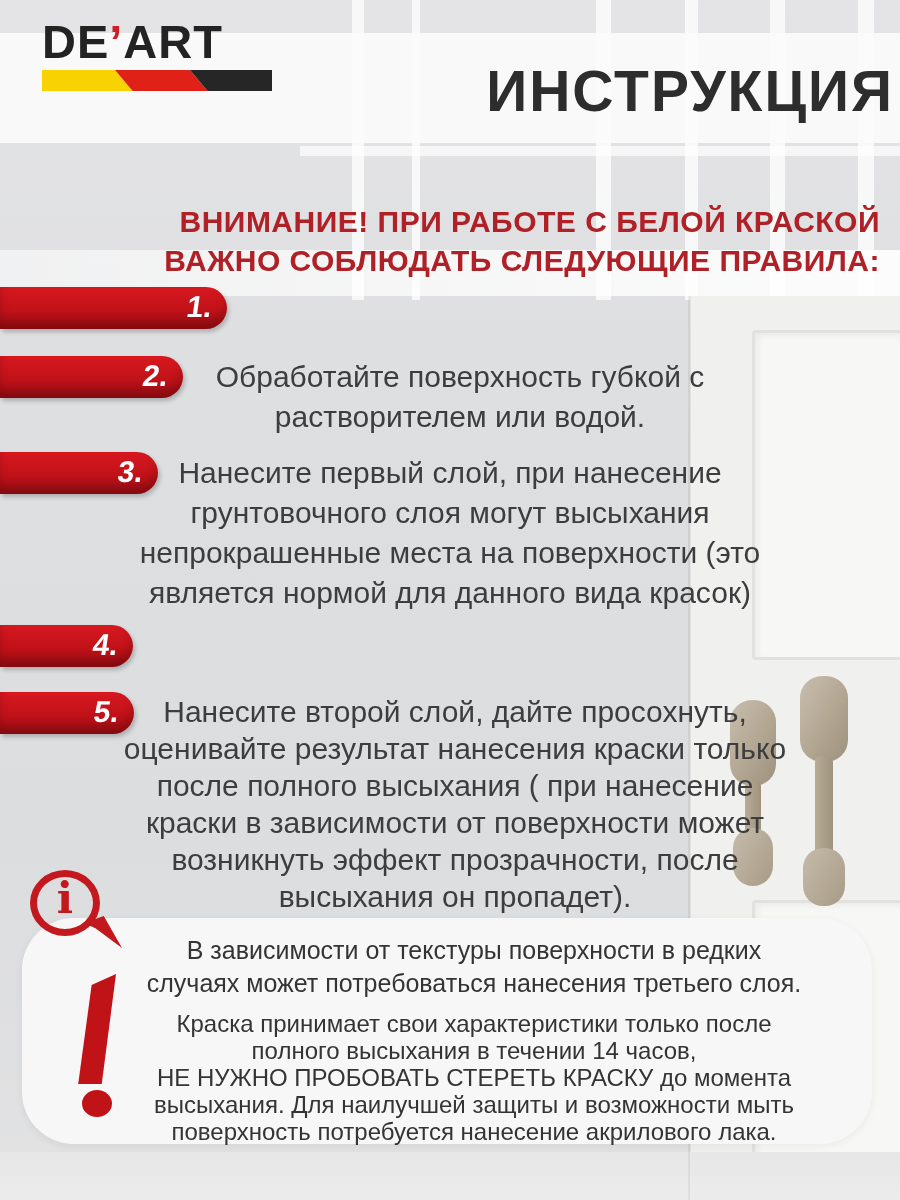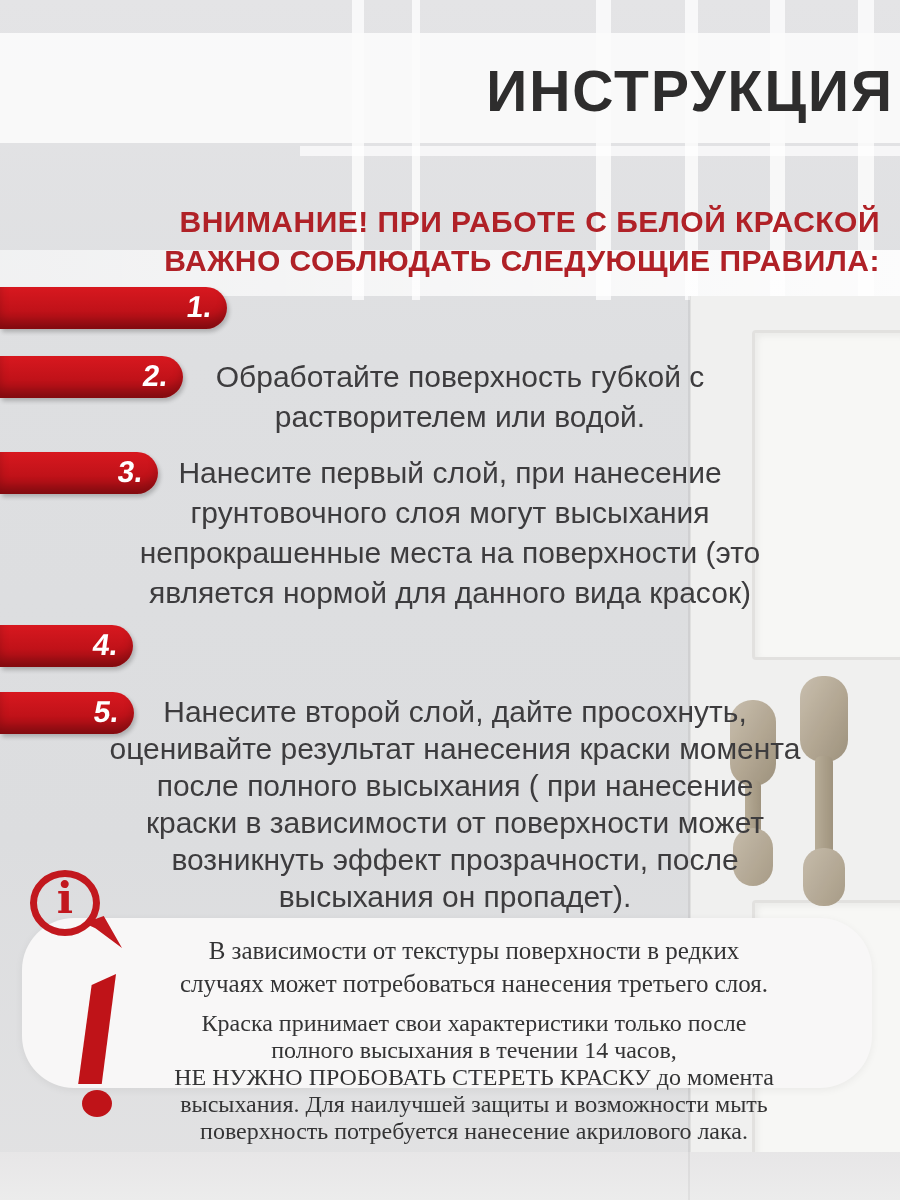--- a/index.html
+++ b/index.html
@@ -81,22 +81,22 @@
   
   .info-bubble { position:absolute; left:30px; top:870px; width:100px; height:90px; z-index:5; }
   .bubble-ring { position:absolute; left:0; top:0; width:70px; height:66px;
     border:7px solid #c2181e; border-radius:50%; }
   .bubble-tail { position:absolute; left:54px; top:46px; width:38px; height:32px;
     background:#c2181e; clip-path:polygon(0 22%, 52% 0, 100% 100%, 30% 38%); }
   .bubble-i { position:absolute; left:0; top:3px; width:70px; text-align:center;
     font-family:"DejaVu Serif", serif; font-size:43px; font-weight:700; color:#c2181e; }
 
   
-  .card { position:absolute; left:22px; top:918px; width:850px; height:170px; z-index:4;
-    background:#f8f7f7; border-radius:52px; box-shadow:0 2px 8px rgba(0,0,0,.06);font-family:Liberation Serif, serif; }
+  .card { position:absolute; left:22px; top:918px; width:850px; height:226px; z-index:4;
+    background:#f8f7f7; border-radius:52px; box-shadow:0 2px 8px rgba(0,0,0,.06); }
   .excl-bar { position:absolute; left:52px; top:56px; width:42px; height:110px;
     background:#bf1318; clip-path:polygon(42% 10%, 100% 0, 66% 100%, 10% 100%); }
   .excl-dot { position:absolute; left:60px; top:172px; width:30px; height:27px;
     border-radius:50%; background:#bf1318; }
   .note { position:absolute; text-align:center; color:#343435; }
   .note1 { left:90px; right:36px; top:16px; font-size:25px; line-height:33px; }
   .note2 { left:84px; right:30px; top:92px; font-size:24px; line-height:27px; }
 </style>
 </head>
 <body>
@@ -122,20 +122,28 @@
   </div>
   <div class="bg-el handle h2">
     <span class="knob-top"></span>
       <span class="stem"></span>
       <span class="knob-bot"></span>
   </div>
   <div class="bg-el floor"></div>
   <div class="bg-el floor-line"></div>
 
   <div class="band"></div>
+  <div class="logo">
+    <div class="logo-text"><span>DE</span><span class="logo-apo">’</span><span>ART</span></div>
+    <div class="stripe">
+      <i class="seg-y"></i>
+      <i class="seg-r"></i>
+      <i class="seg-k"></i>
+    </div>
+  </div>
   <h1 class="title">ИНСТРУКЦИЯ</h1>
 
   <div class="warning lines">ВНИМАНИЕ! ПРИ РАБОТЕ С БЕЛОЙ КРАСКОЙ
 ВАЖНО СОБЛЮДАТЬ СЛЕДУЮЩИЕ ПРАВИЛА:</div>
 
   <div class="pill p1s">
       <span class="num">1.</span>
     </div>
 
   <div class="pill p2s">
@@ -153,21 +161,21 @@
 является нормой для данного вида красок)</div>
 
   <div class="pill p4s">
       <span class="num">4.</span>
     </div>
 
   <div class="pill p5s">
       <span class="num">5.</span>
     </div>
   <div class="step-txt lines t5s">Нанесите второй слой, дайте просохнуть,
-оценивайте результат нанесения краски момента
+оценивайте результат нанесения краски только
 после полного высыхания ( при нанесение
 краски в зависимости от поверхности может
 возникнуть эффект прозрачности, после
 высыхания он пропадет).</div>
 
   <div class="info-bubble">
     <span class="bubble-ring"></span>
     <span class="bubble-tail"></span>
     <span class="bubble-i">i</span>
   </div>

